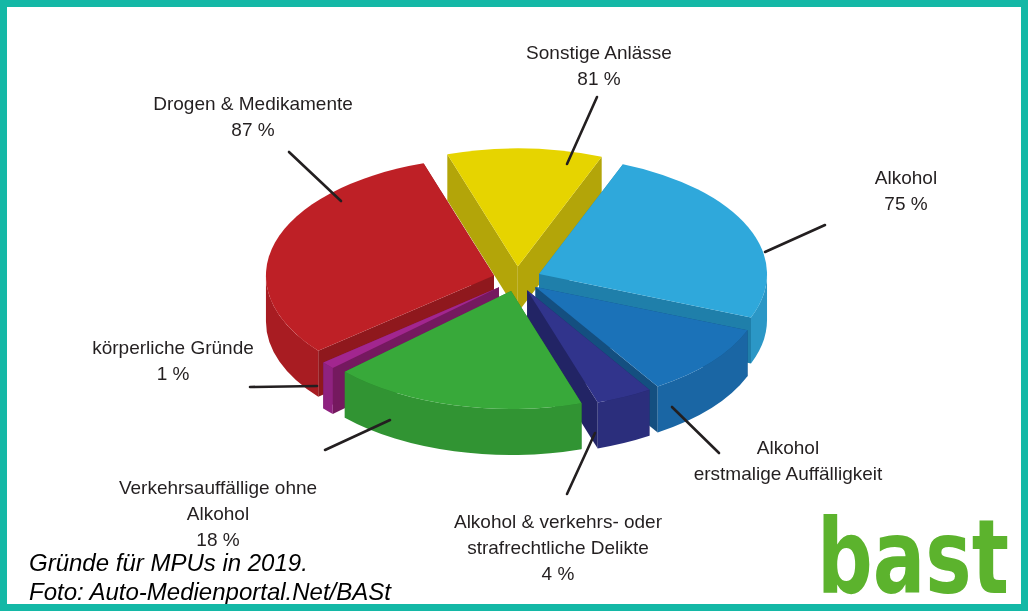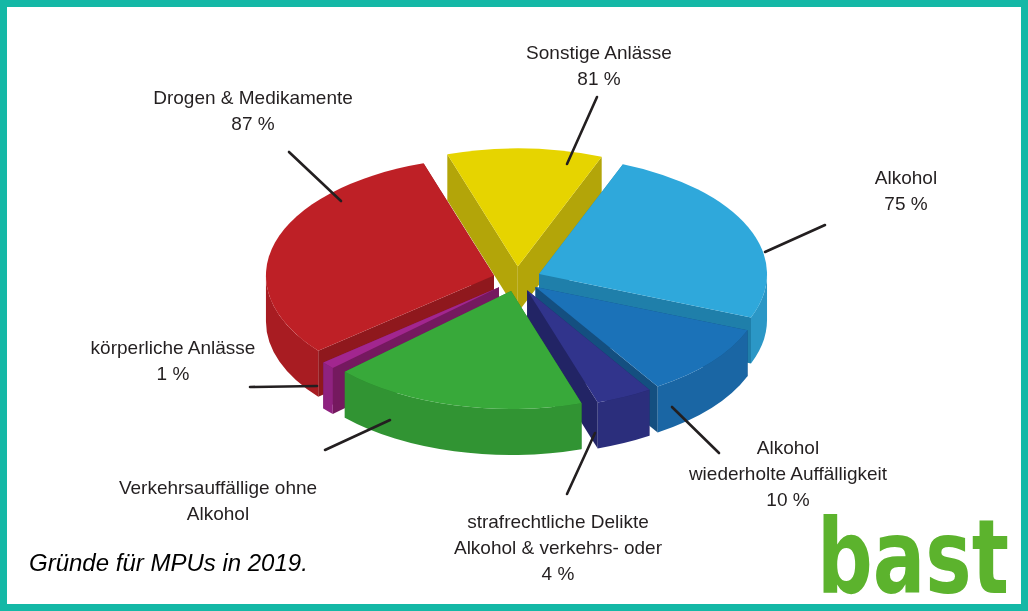--- a/index.html
+++ b/index.html
@@ -77,54 +77,55 @@
       <line x1="560" y1="487" x2="588" y2="426"></line>
       <line x1="665" y1="400" x2="712" y2="446"></line>
     </g>
   </svg>
 
   <div class="label" style="left:592px;top:33px">
     <div>Sonstige Anlässe</div>
     <div>81 %</div>
   </div>
 
-  <div class="label" style="left:246px;top:78px">
+  <div class="label" style="left:246px;top:84px">
     <div>Drogen &amp; Medikamente</div>
     <div>87 %</div>
   </div>
 
   <div class="label" style="left:899px;top:158px">
     <div>Alkohol</div>
     <div>75 %</div>
   </div>
 
   <div class="label" style="left:166px;top:328px">
-    <div>körperliche Anlässe</div>
+    <div>körperliche Gründe</div>
     <div>1 %</div>
   </div>
 
   <div class="label" style="left:211px;top:468px">
     <div>Verkehrsauffällige ohne</div>
     <div>Alkohol</div>
+    <div>18 %</div>
   </div>
 
   <div class="label" style="left:551px;top:502px">
+    <div>Alkohol &amp; verkehrs- oder</div>
     <div>strafrechtliche Delikte</div>
-    <div>Alkohol &amp; verkehrs- oder</div>
     <div>4 %</div>
   </div>
 
   <div class="label" style="left:781px;top:428px">
     <div>Alkohol</div>
-    <div>wiederholte Auffälligkeit</div>
-    <div>10 %</div>
+    <div>erstmalige Auffälligkeit</div>
   </div>
 
   <div id="caption">
     <div>Gründe für MPUs in 2019.</div>
+    <div>Foto: Auto-Medienportal.Net/BASt</div>
   </div>
 
   <div id="logo">
     <svg width="200" height="100" viewBox="0 0 200 100">
       <text x="0" y="90" font-family="DejaVu Sans, sans-serif" font-size="104" font-weight="bold" textLength="192" lengthAdjust="spacingAndGlyphs" fill="#5cb32d">bast</text>
     </svg>
   </div>
 
 </div>
 

